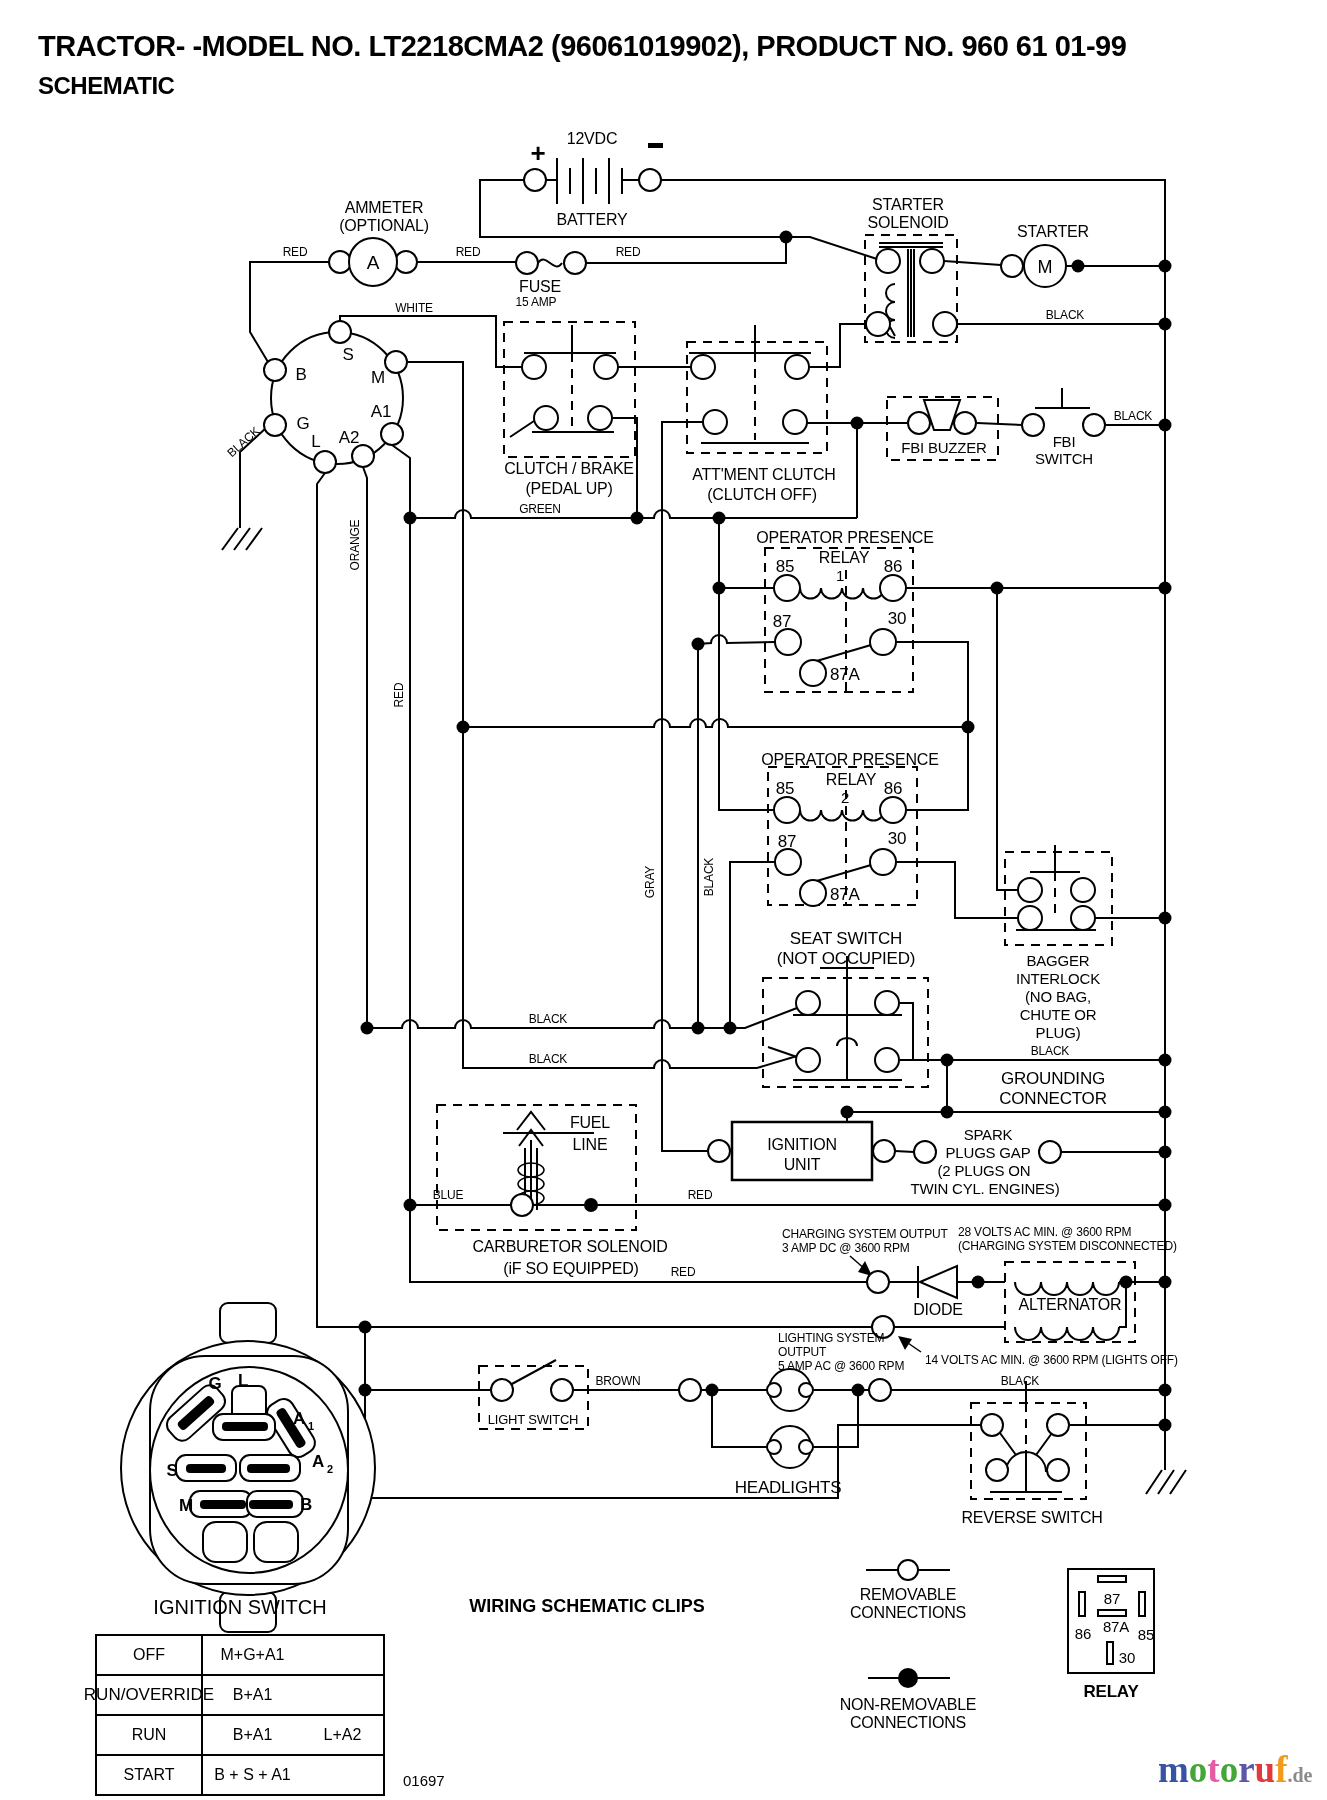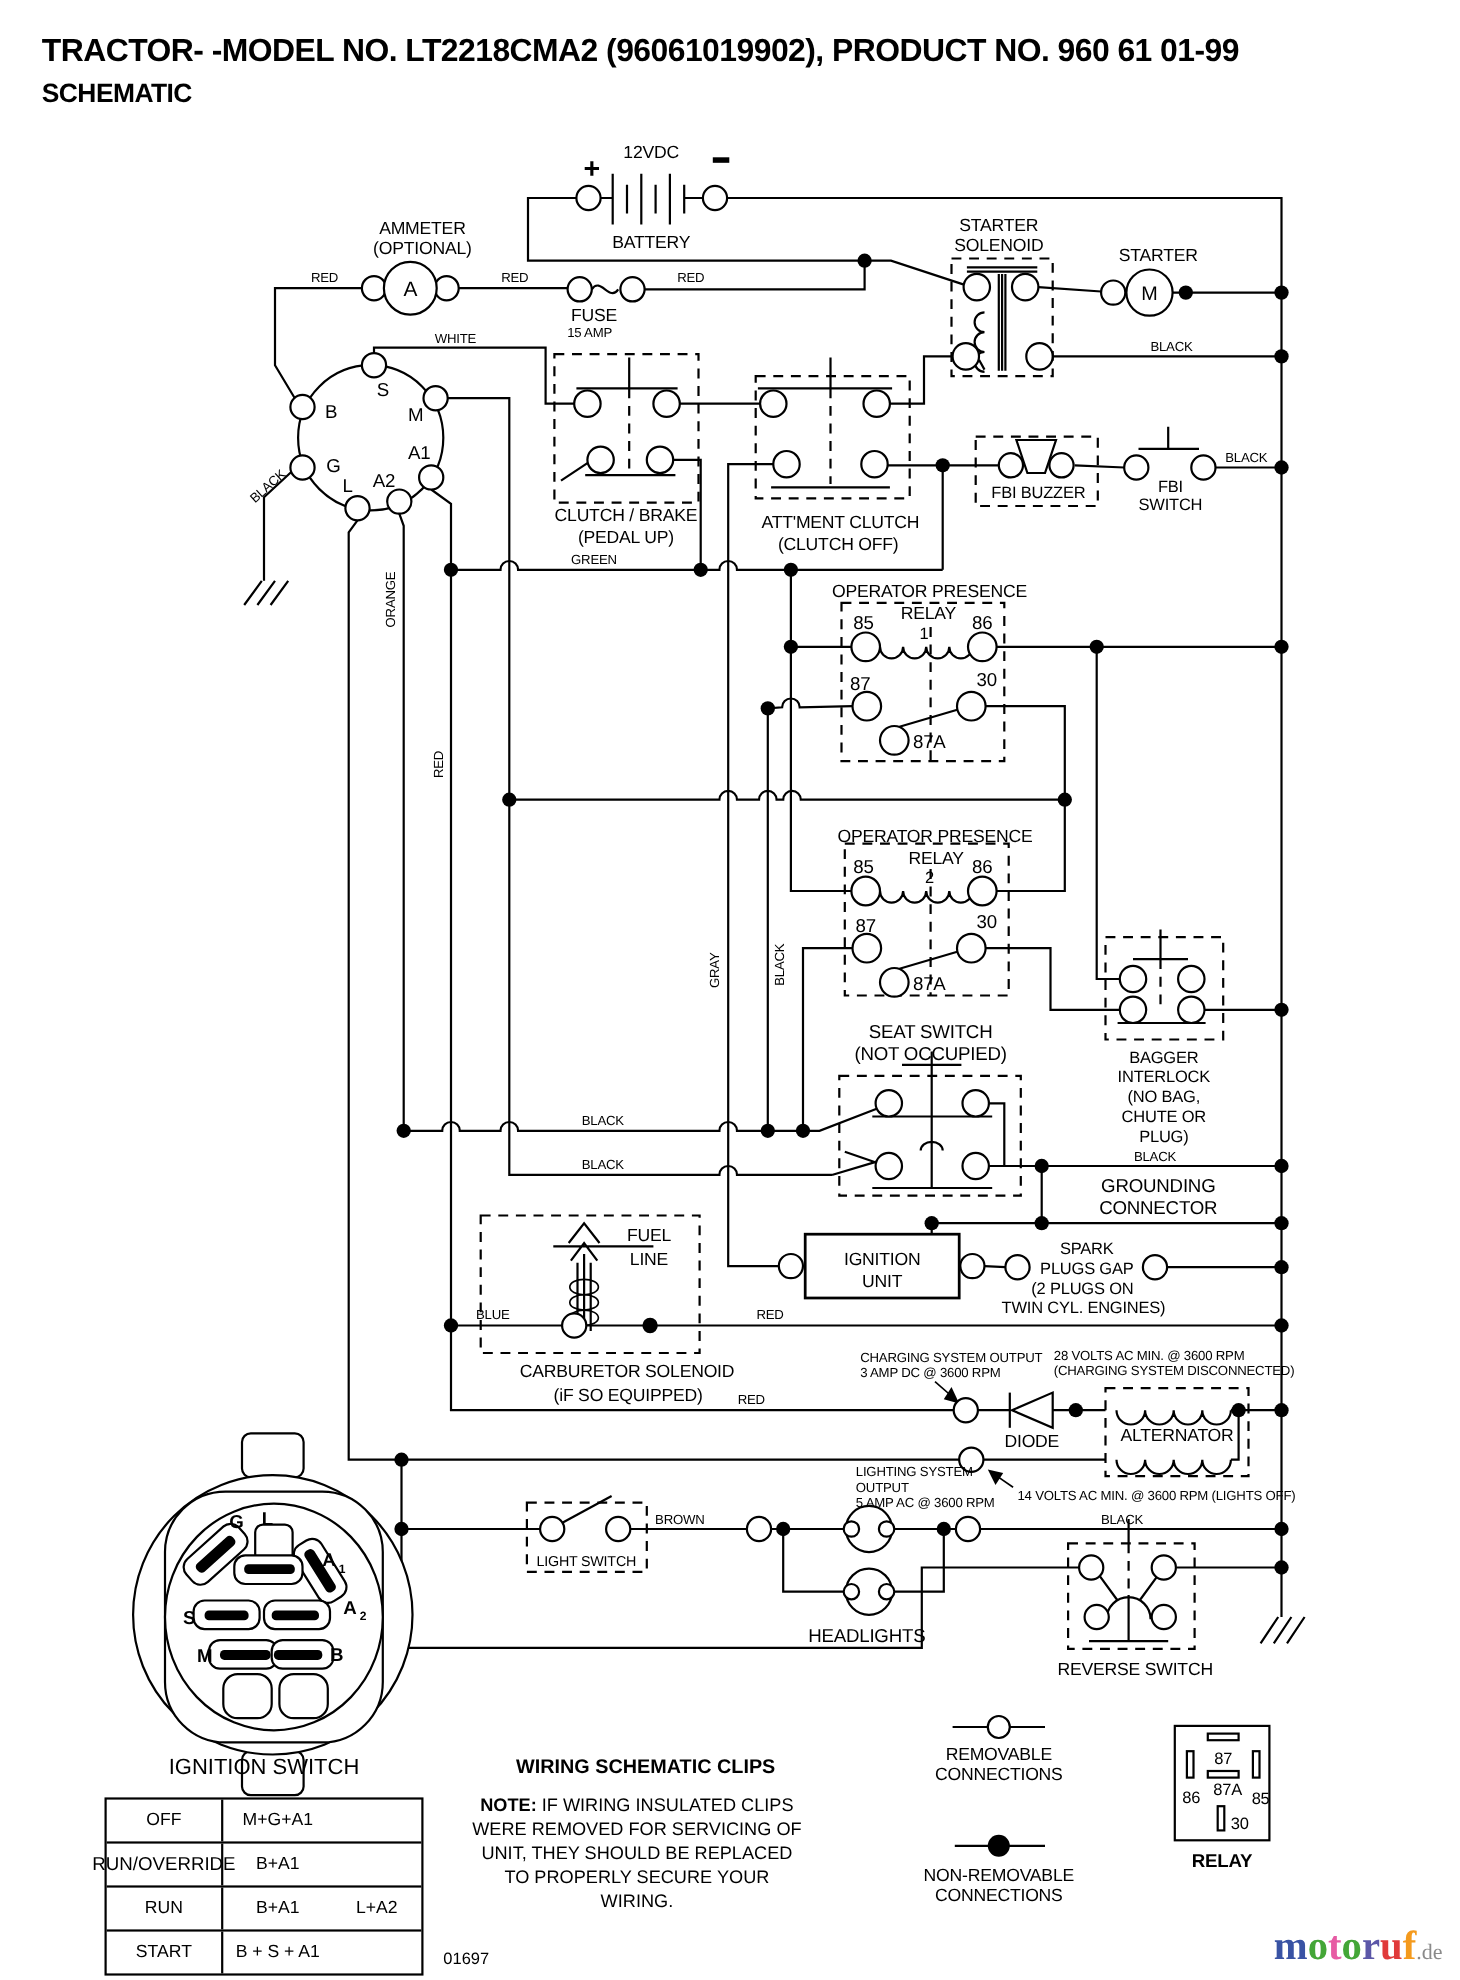--- a/index.html
+++ b/index.html
@@ -25,21 +25,21 @@
   .trow{flex:1;display:flex;border-bottom:2px solid #000;}
   .trow:last-child{border-bottom:none;}
   .c1{width:104px;border-right:2px solid #000;display:flex;align-items:center;justify-content:center;}
   .c2{flex:1;display:flex;align-items:center;}
   .circ{width:55%;text-align:center;}
   .extra{width:45%;text-align:center;}
   .c2h{flex:1;display:flex;align-items:center;}
   .runov{font-size:17px;}
   .logo{position:absolute;left:1158px;top:1748px;font-family:"Liberation Serif",serif;
         font-weight:bold;font-size:37px;white-space:nowrap;}
-  .logo .suffix{font-size:20px;color:#8a8a8a;font-weight:normal;}
+  .logo .suffix{font-size:20px;color:#8a8a8a;font-weight:bold;}
 </style>
 </head>
 <body>
 
 <div class="page">
 
   <div class="title1">TRACTOR- -MODEL NO. LT2218CMA2 (96061019902), PRODUCT NO. 960 61 01-99</div>
   <div class="title2">SCHEMATIC</div>
 
   <svg id="schematic-svg" width="1327" height="1800" viewBox="0 0 1327 1800">
@@ -441,24 +441,18 @@
     <div class="trow">
       <div class="c1">START</div>
       <div class="c2">
           <span class="circ">B + S + A1</span>
           <span class="extra"></span>
         </div>
     </div>
   </div>
 
   <div class="note-heading">WIRING SCHEMATIC CLIPS</div>
-  <div class="noteblock">
-    <div><b>NOTE:</b> <span>IF WIRING INSULATED CLIPS</span></div>
-    <div>WERE REMOVED FOR SERVICING OF</div>
-    <div>UNIT, THEY SHOULD BE REPLACED</div>
-    <div>TO PROPERLY SECURE YOUR WIRING.</div>
-  </div>
 
   <div class="partnum">01697</div>
 
   <div class="logo"><span id="logo-letters"><span style="color: rgb(57, 83, 164);">m</span><span style="color: rgb(68, 166, 55);">o</span><span style="color: rgb(231, 91, 164);">t</span><span style="color: rgb(68, 166, 55);">o</span><span style="color: rgb(91, 87, 168);">r</span><span style="color: rgb(224, 58, 58);">u</span><span style="color: rgb(244, 154, 29);">f</span></span><span class="suffix">.de</span></div>
 
 </div>
 
 </body></html>

